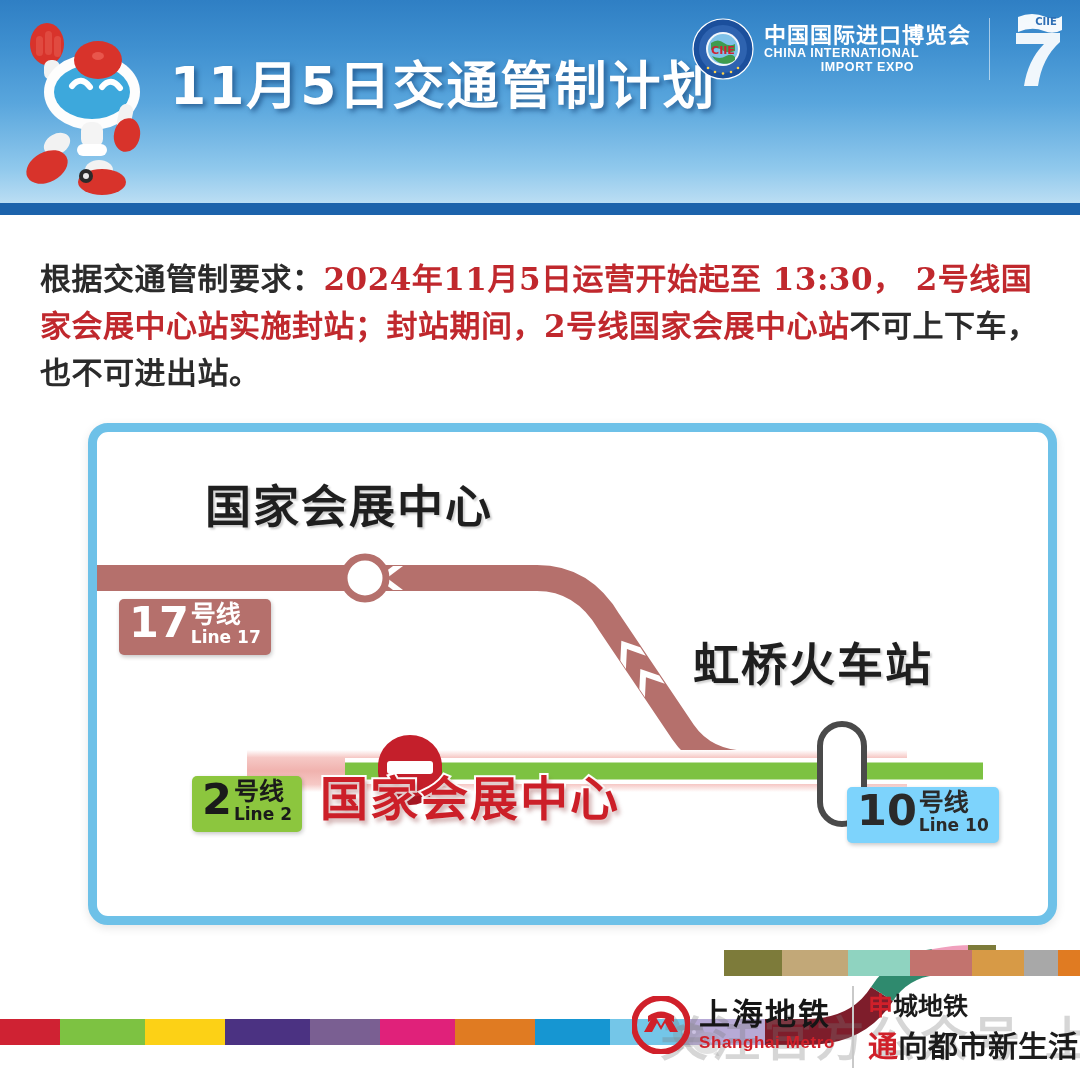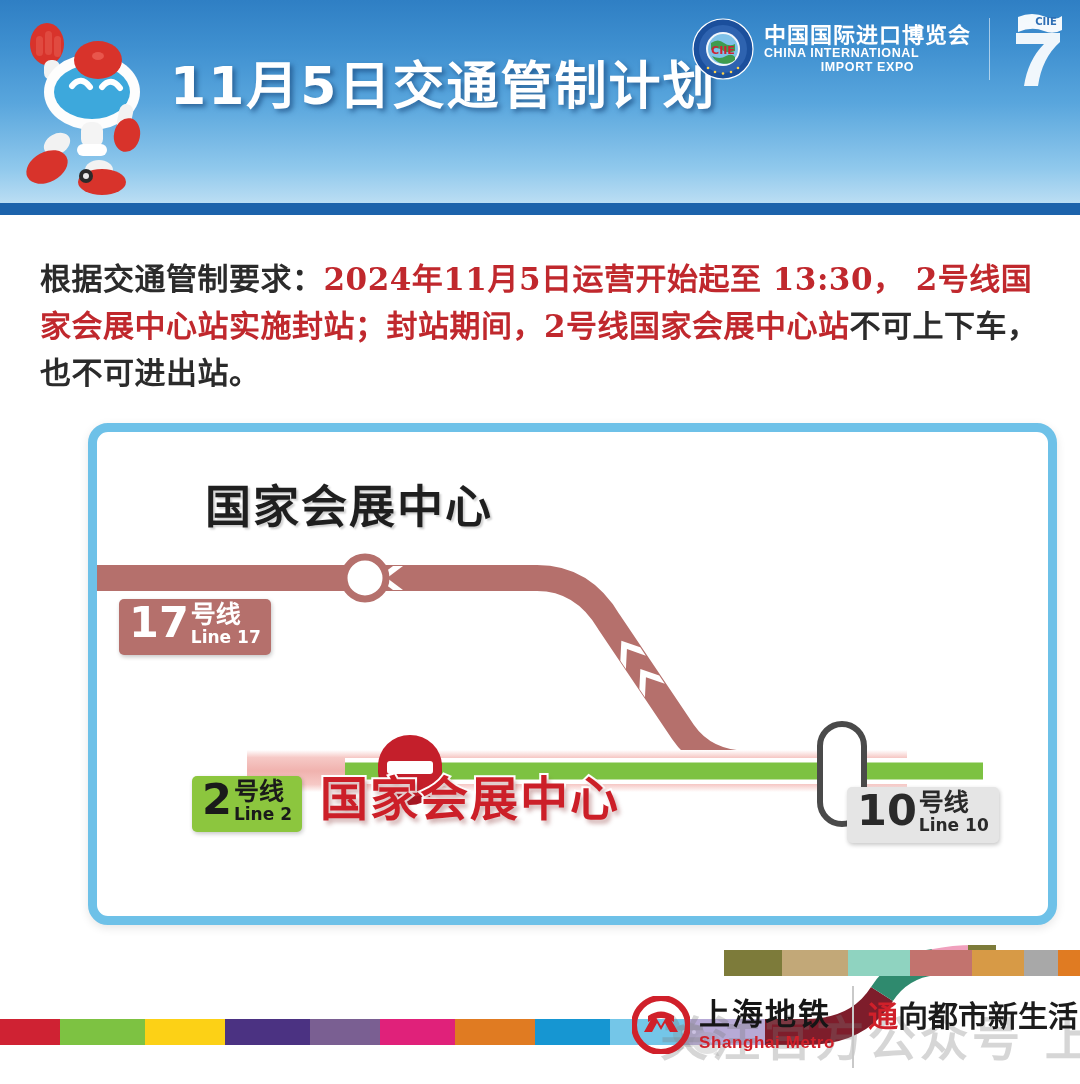--- a/index.html
+++ b/index.html
@@ -92,21 +92,21 @@
     font-family:"DejaVu Sans","Liberation Sans",sans-serif;
     box-shadow:1px 2px 4px rgba(0,0,0,.22);
   }
   .badge .num{font-size:43px;font-weight:bold;line-height:.95;}
   .badge .stack{display:flex;flex-direction:column;line-height:1;padding-bottom:3px;}
   .badge .cn{font-size:25px;font-weight:bold;line-height:1.05;}
   .badge .en{font-size:17px;font-weight:bold;line-height:1.05;margin-top:1px;}
 
   .badge-17{left:22px;top:167px;background:#b5706c;color:#ffffff;}
   .badge-2 {left:95px;top:344px;background:#8cc63e;color:#1a1a1a;}
-  .badge-10{left:750px;top:355px;background:#e5e5e5;color:#2a2a2a;}
+  .badge-10{left:750px;top:355px;background:#7dd3fc;color:#2a2a2a;}
 
   
   .footer{position:absolute;left:0;bottom:0;width:1080px;height:140px;overflow:hidden;}
   .footer svg{position:absolute;left:0;top:0;}
 
   .sm-logo{position:absolute;left:632px;top:996px;display:flex;align-items:center;gap:9px;}
   .sm-mark{width:58px;height:58px;position:relative;}
   .sm-text{display:flex;flex-direction:column;line-height:1;}
   .sm-cn{font-size:31px;font-weight:bold;color:#161616;letter-spacing:2px;
     font-family:"DejaVu Sans","Liberation Sans",sans-serif;}
@@ -255,20 +255,21 @@
       <rect x="723" y="292" width="44" height="100" rx="22" ry="22" fill="#ffffff" stroke="#4a4a4a" stroke-width="6"></rect>
 
       <g>
         <ellipse cx="313" cy="339" rx="32" ry="34" fill="#a81622"></ellipse>
         <ellipse cx="313" cy="334" rx="32" ry="31" fill="#c41f2b"></ellipse>
         <rect x="290" y="329" width="46" height="13" rx="3" fill="#ffffff"></rect>
       </g>
     </svg>
 
     <div class="cap cap-necc">国家会展中心</div>
+    <div class="cap cap-hq">虹桥火车站</div>
     <div class="cap-red">国家会展中心</div>
 
     <div class="badge badge-17">
       <span class="num">17</span>
       <span class="stack">
         <span class="cn">号线</span>
         <span class="en">Line 17</span>
       </span>
     </div>
 
@@ -366,16 +367,19 @@
   </div>
   <div class="sm-text">
     <div class="sm-cn">上海地铁</div>
     <div class="sm-en">Shanghai Metro</div>
   </div>
 </div>
 
 <div class="sm-div"></div>
 
 <div class="slogan">
+  <div class="slogan-row slogan-1">
+    <span class="r">申</span><span>城地铁</span>
+  </div>
   <div class="slogan-row slogan-2">
     <span class="r">通</span><span>向都市新生活</span>
   </div>
 </div>
 
 </body></html>

